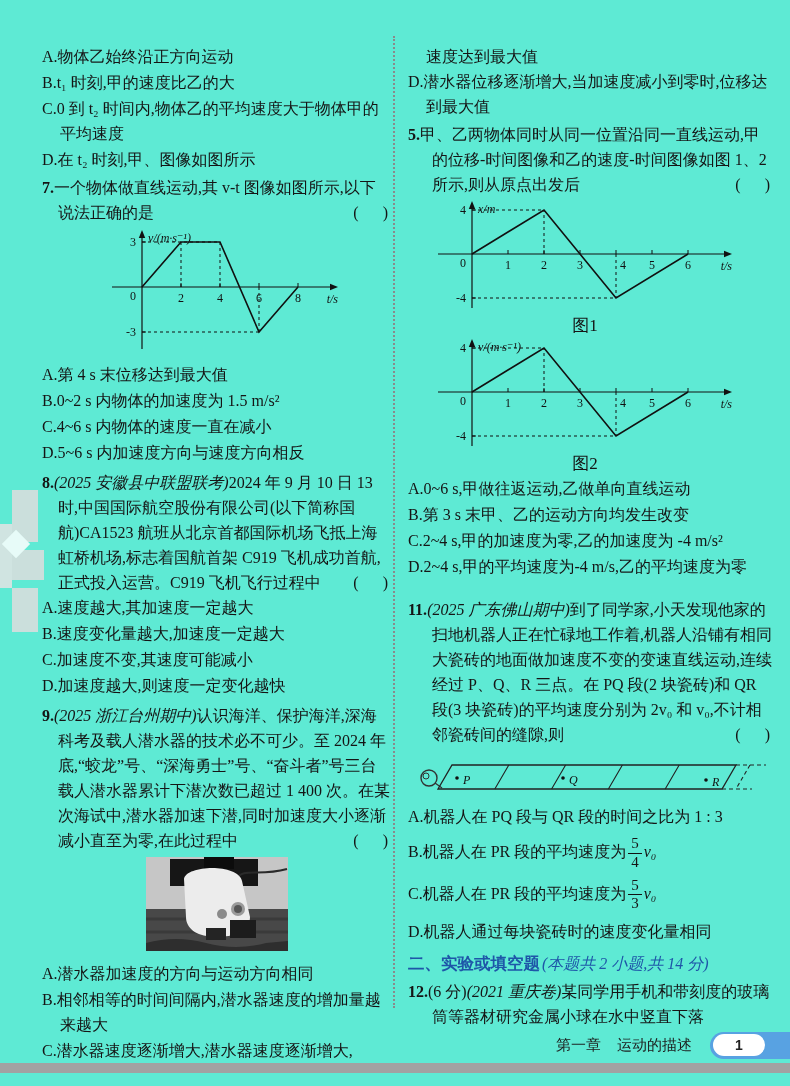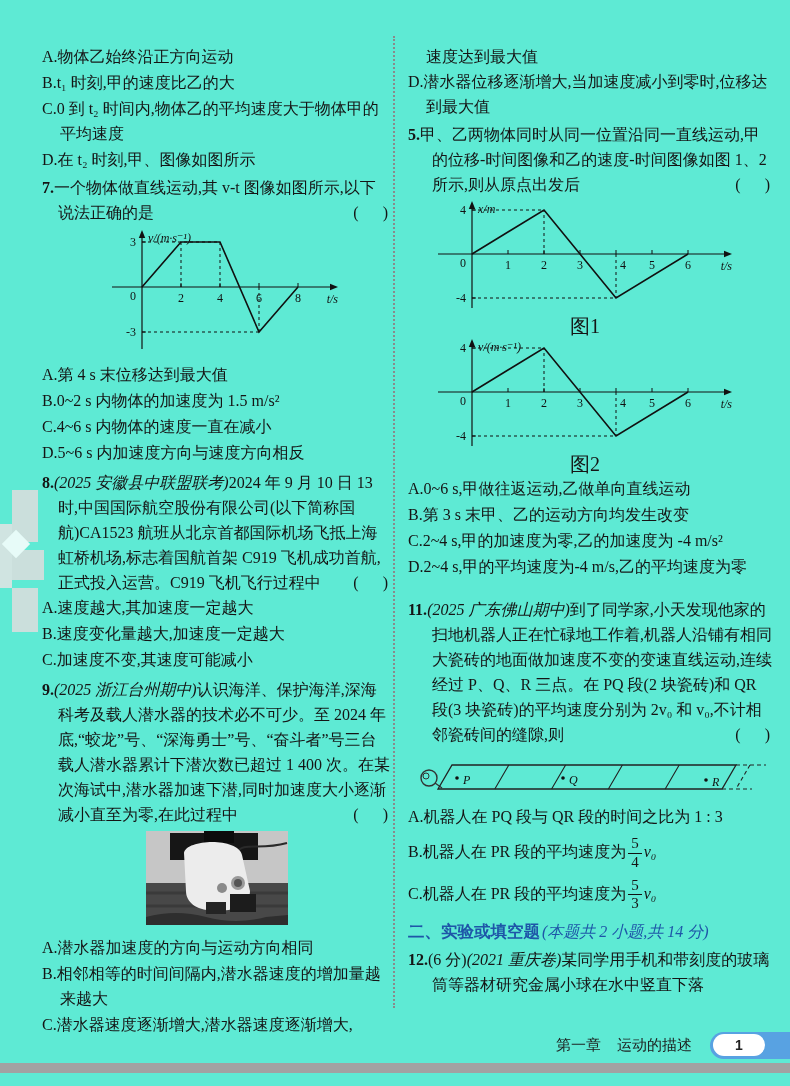--- a/index.html
+++ b/index.html
@@ -16,21 +16,21 @@
   .opt{padding-left:18px;text-indent:-18px;margin-bottom:1px;}
   .cont{padding-left:18px;}
   .stem{position:relative;padding-left:16px;text-indent:-16px;}
   .stem.w{padding-left:24px;text-indent:-24px;}
   .qnum{font-weight:bold;}
   .src{font-style:italic;}
   .bracket{position:absolute;right:2px;bottom:0;text-indent:0;}
   .mt3{margin-top:3px;} .mt5{margin-top:5px;} .mt6{margin-top:18px;}
   .chart-block{margin:4px 0 2px 66px;}
   .chart-block.cbf{margin:3px 0 0 26px;}
-  .fig-caption{width:302px;text-align:center;font-size:20px;line-height:18px;margin:-2px 0 3px;}
+  .fig-caption{width:302px;text-align:center;font-size:17px;line-height:18px;margin:-2px 0 3px;}
   .ct{font-family:"Liberation Serif","DejaVu Serif",serif;font-size:12px;fill:#111;}
   .ci{font-style:italic;}
   .photo-block{margin:4px 0 3px 104px;}
   .tiles-block{margin:2px 0 2px 8px;}
   .frac{display:inline-block;vertical-align:middle;text-align:center;line-height:1.05;
         font-size:15px;margin:0 2px;text-indent:0;}
   .fnum{display:block;border-bottom:1px solid #111;padding:0 3px 1px;}
   .fden{display:block;padding-top:1px;}
   .fline{margin:7px 0;}
   .fpost{font-style:italic;}
@@ -104,20 +104,21 @@
     <p class="opt">B.0~2 s 内物体的加速度为 1.5 m/s²</p>
     <p class="opt">C.4~6 s 内物体的速度一直在减小</p>
     <p class="opt">D.5~6 s 内加速度方向与速度方向相反</p>
 
     <p class="stem mt5">
       <span class="qnum">8.</span><span class="src">(2025 安徽县中联盟联考)</span><span>2024 年 9 月 10 日 13 时,中国国际航空股份有限公司(以下简称国航)CA1523 航班从北京首都国际机场飞抵上海虹桥机场,标志着国航首架 C919 飞机成功首航,正式投入运营。C919 飞机飞行过程中</span><span class="bracket">(&nbsp;&nbsp;&nbsp;&nbsp;&nbsp;&nbsp;)</span>
     </p>
     <p class="opt">A.速度越大,其加速度一定越大</p>
     <p class="opt">B.速度变化量越大,加速度一定越大</p>
     <p class="opt">C.加速度不变,其速度可能减小</p>
+    <p class="opt">D.加速度越大,则速度一定变化越快</p>
 
     <p class="stem mt5">
       <span class="qnum">9.</span><span class="src">(2025 浙江台州期中)</span><span>认识海洋、保护海洋,深海科考及载人潜水器的技术必不可少。至 2024 年底,“蛟龙”号、“深海勇士”号、“奋斗者”号三台载人潜水器累计下潜次数已超过 1 400 次。在某次海试中,潜水器加速下潜,同时加速度大小逐渐减小直至为零,在此过程中</span><span class="bracket">(&nbsp;&nbsp;&nbsp;&nbsp;&nbsp;&nbsp;)</span>
     </p>
 
     <div class="photo-block">
       <svg width="142" height="94">
         <rect width="142" height="94" fill="#c6c6c6"></rect>
         <rect x="24" y="2" width="88" height="27" fill="#161616"></rect>
         <rect x="58" y="0" width="30" height="12" fill="#0c0c0c"></rect>
@@ -242,20 +243,21 @@
       </svg>
     </div>
 
     <p class="opt">A.机器人在 PQ 段与 QR 段的时间之比为 1 : 3</p>
     <p class="opt fline">
       <span>B.机器人在 PR 段的平均速度为</span><span class="frac"><span class="fnum">5</span><span class="fden">4</span></span><span class="fpost">v₀</span>
     </p>
     <p class="opt fline">
       <span>C.机器人在 PR 段的平均速度为</span><span class="frac"><span class="fnum">5</span><span class="fden">3</span></span><span class="fpost">v₀</span>
     </p>
+    <p class="opt">D.机器人通过每块瓷砖时的速度变化量相同</p>
 
     <p class="sec">
       <span class="sec-title">二、实验或填空题</span><span class="sec-note">(本题共 2 小题,共 14 分)</span>
     </p>
 
     <p class="stem w mt3">
       <span class="qnum">12.</span><span>(6 分)</span><span class="src">(2021 重庆卷)</span><span>某同学用手机和带刻度的玻璃筒等器材研究金属小球在水中竖直下落</span>
     </p>
   </div>
 

